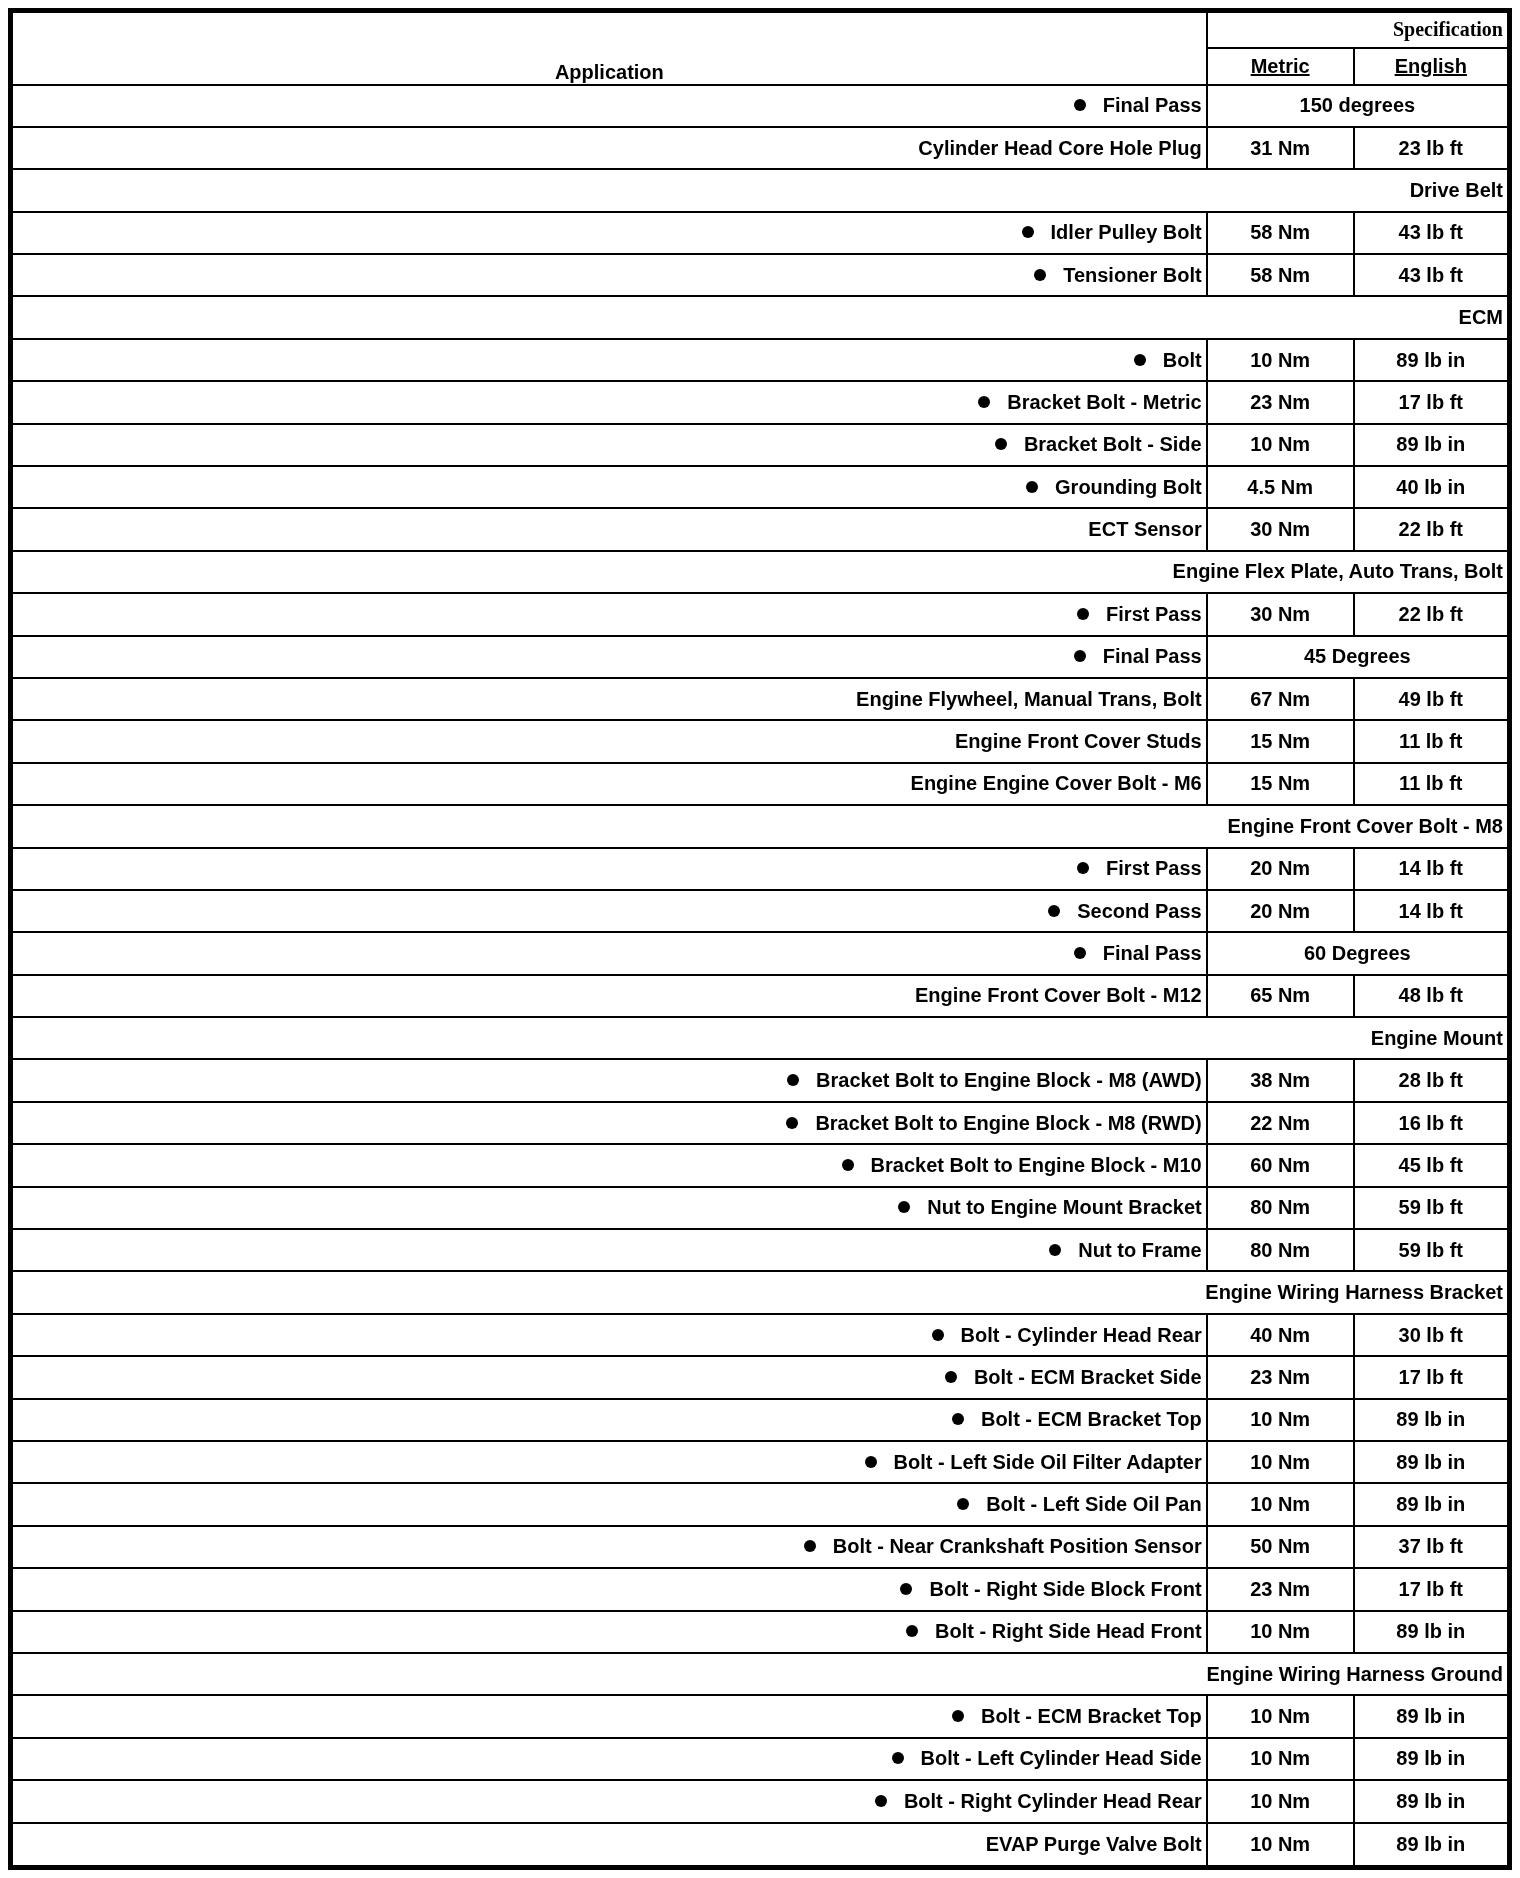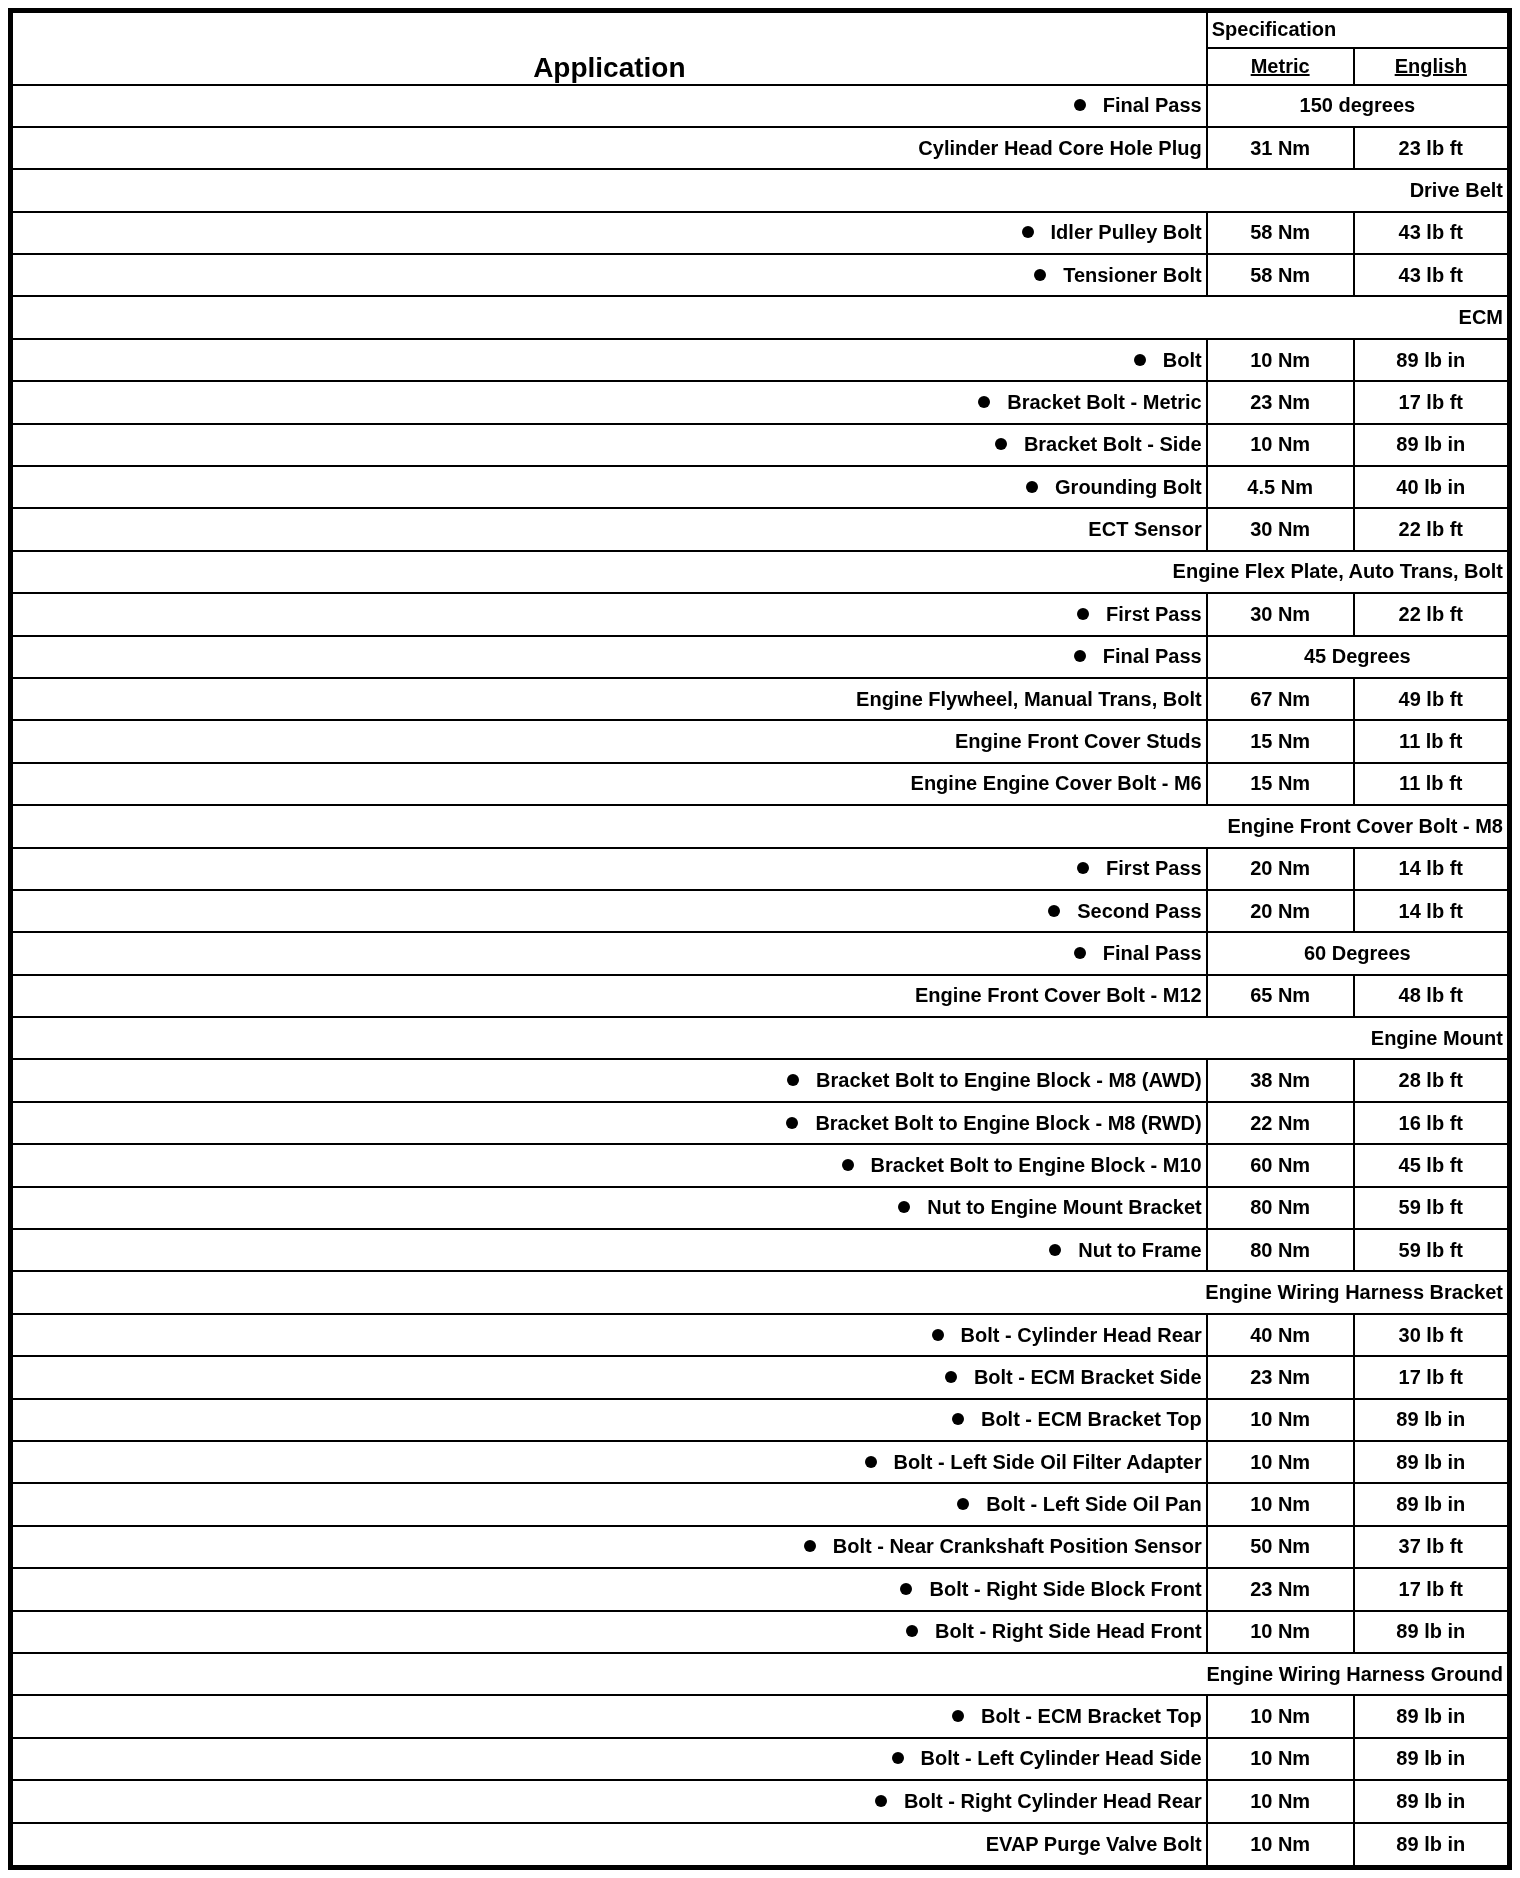--- a/index.html
+++ b/index.html
@@ -26,23 +26,23 @@
     border:2px solid #000000;
     padding:0 4px;
     overflow:hidden;
     white-space:nowrap;
   }
   thead tr{height:37px;}
   th.app-head{
     text-align:center;
     vertical-align:bottom;
     padding-bottom:8px;
-    font-size:28px;
-  }
-  th.spec-head{text-align:left;vertical-align:middle;}
+    font-size:20px;
+  }
+  th.spec-head{text-align:right;vertical-align:middle;font-family:Liberation Serif, serif;}
   th.unit-head{text-align:center;vertical-align:middle;text-decoration:underline;}
   td.label{
     text-align:right;
     vertical-align:middle;
     padding-left:10px;
   }
   td.value{
     text-align:center;
     vertical-align:middle;
   }

